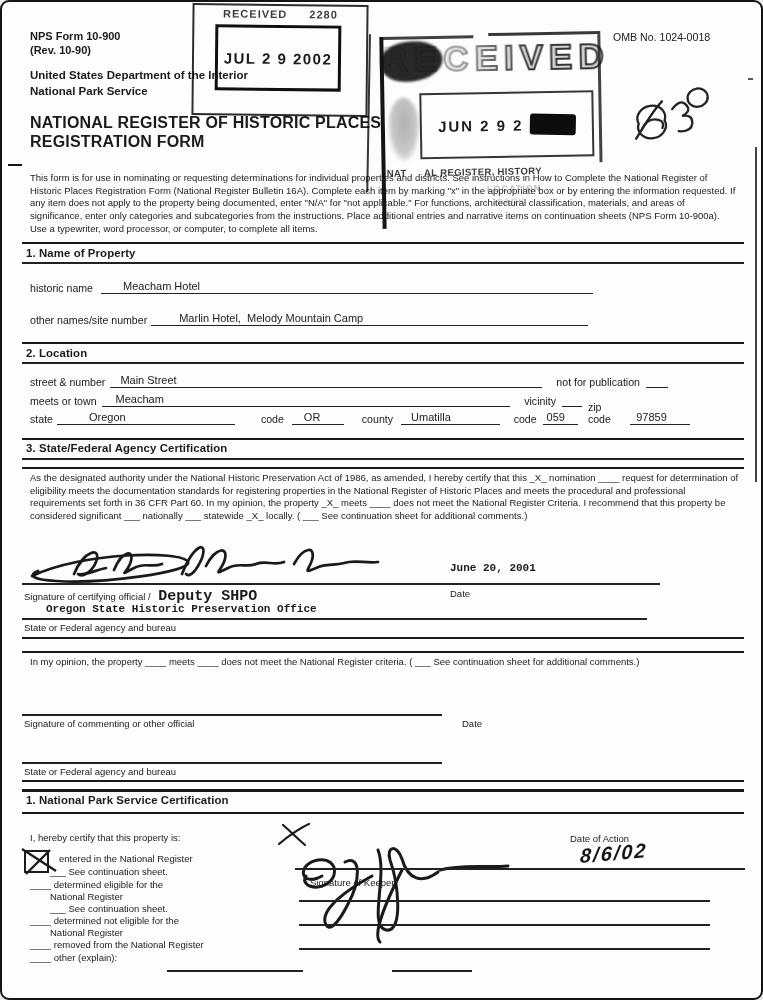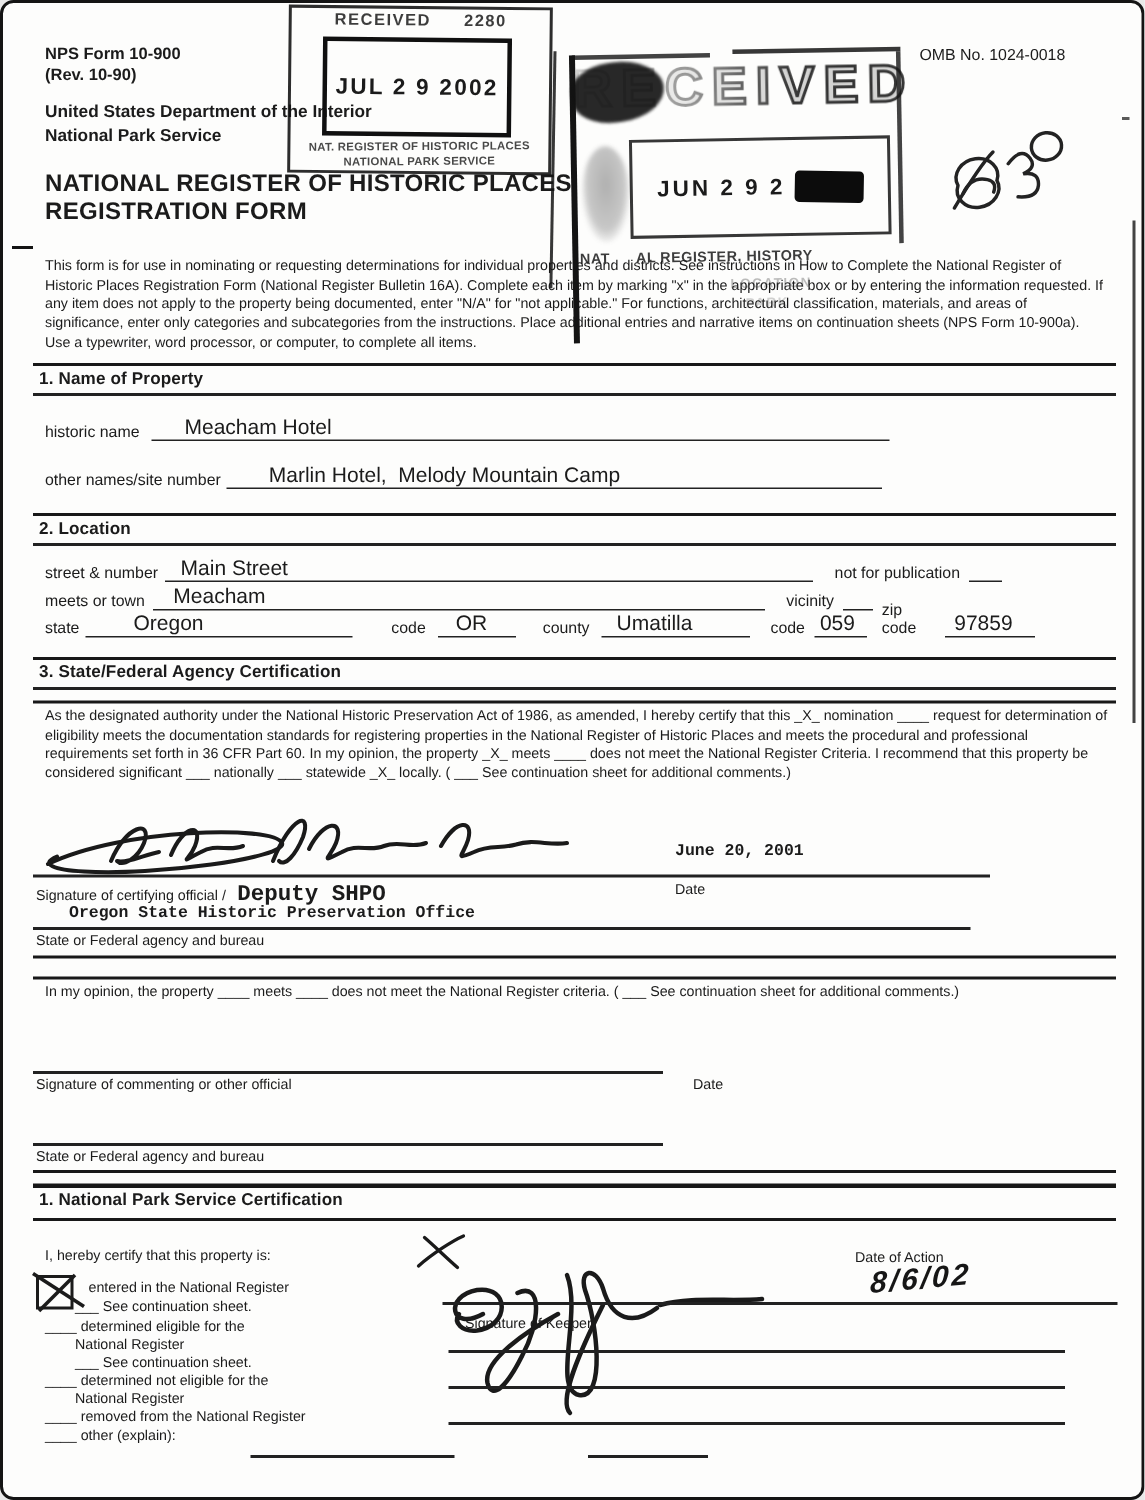--- a/index.html
+++ b/index.html
@@ -8,21 +8,21 @@
   .abs{position:absolute;}
   .ln{position:absolute;background:#222;height:1.6px;}
   .rule{position:absolute;background:#181818;}
   .lbl{font-size:10.6px;}
   .small{font-size:9.5px;}
   .heading{font-weight:bold;font-size:11.4px;letter-spacing:.1px;}
   .para{position:absolute;font-size:9.5px;line-height:1.33;}
   .mono{font-family:"Liberation Mono","DejaVu Sans Mono",monospace;font-weight:600;font-size:11px;}
   .row{position:absolute;display:flex;align-items:flex-end;font-size:10.8px;}
   .fill{border-bottom:1.6px solid #222;}
-  .val{font-size:14px;}
+  .val{font-size:11px;}
   .title{font-weight:bold;font-size:16px;line-height:1.18;letter-spacing:.2px;}
   .dept{font-weight:bold;font-size:11.5px;line-height:1.35;}
   .formnum{font-weight:bold;font-size:11px;line-height:1.3;}
   
   #stamp1{position:absolute;left:190px;top:2px;width:172px;height:108px;border:2px solid rgba(16,16,16,.88);
           transform:rotate(.6deg);z-index:3;}
   #stamp1 .hdr{position:absolute;top:2px;left:0;width:100%;display:flex;justify-content:center;gap:22px;
           font-weight:bold;font-size:11px;letter-spacing:1px;opacity:.85;}
   #stamp1 .inner{position:absolute;left:21px;top:19px;width:120px;height:60px;border:3px solid #101010;
           display:flex;align-items:center;justify-content:center;font-weight:bold;font-size:15px;
@@ -74,24 +74,20 @@
   <div class="fl" style="left:6px;top:162px;width:14px;height:2px;"></div>
   <div class="fl" style="left:753px;top:145px;width:2px;height:335px;opacity:.8;"></div>
   <div class="fl" style="left:746px;top:76px;width:5px;height:2px;opacity:.7;"></div>
 
   <div id="stamp1">
     <div class="hdr">
       <span>RECEIVED</span>
       <span>2280</span>
     </div>
     <div class="inner">JUL 2 9 2002</div>
-    <div class="agency">
-      <div>NAT. REGISTER OF HISTORIC PLACES</div>
-      <div>NATIONAL PARK SERVICE</div>
-    </div>
   </div>
 
   <div id="stamp2">
     <div class="fl" style="left:0;top:6px;width:2px;height:158px;transform:rotate(2deg);opacity:.85;"></div>
     <div class="fl" style="left:13px;top:9px;width:4px;height:192px;"></div>
     <div class="fl" style="left:15px;top:9px;width:92px;height:3px;opacity:.8;"></div>
     <div class="fl" style="left:122px;top:7px;width:112px;height:3px;opacity:.85;"></div>
     <div class="fl" style="left:231px;top:10px;width:3px;height:128px;opacity:.8;"></div>
     <div class="bigword">RECEIVED</div>
     <div class="blob1"></div>

